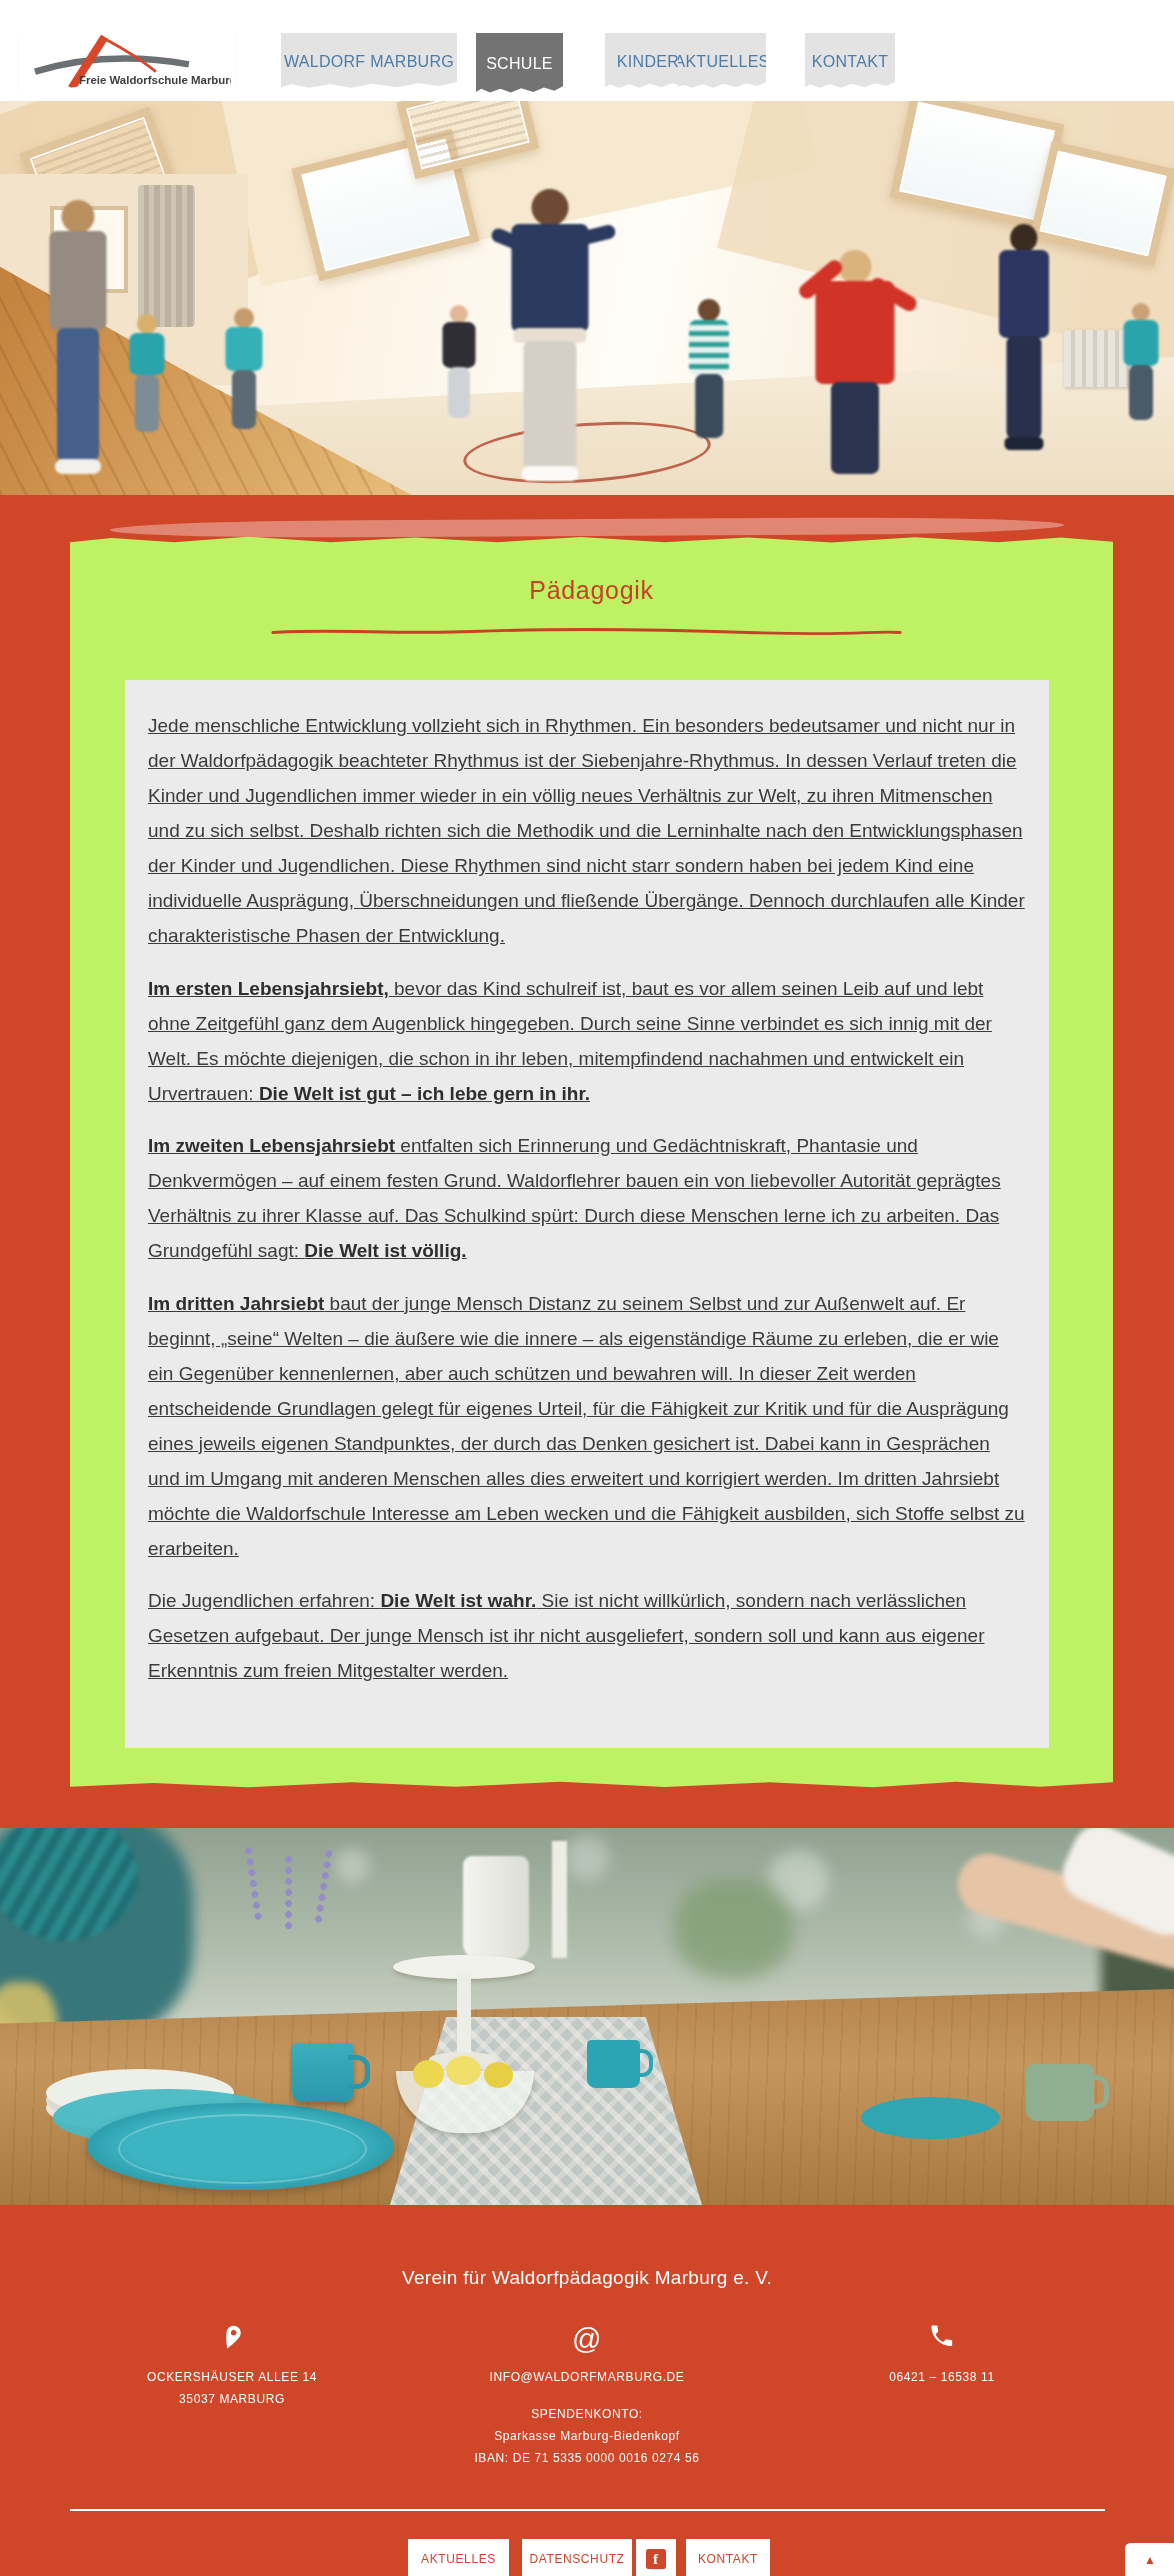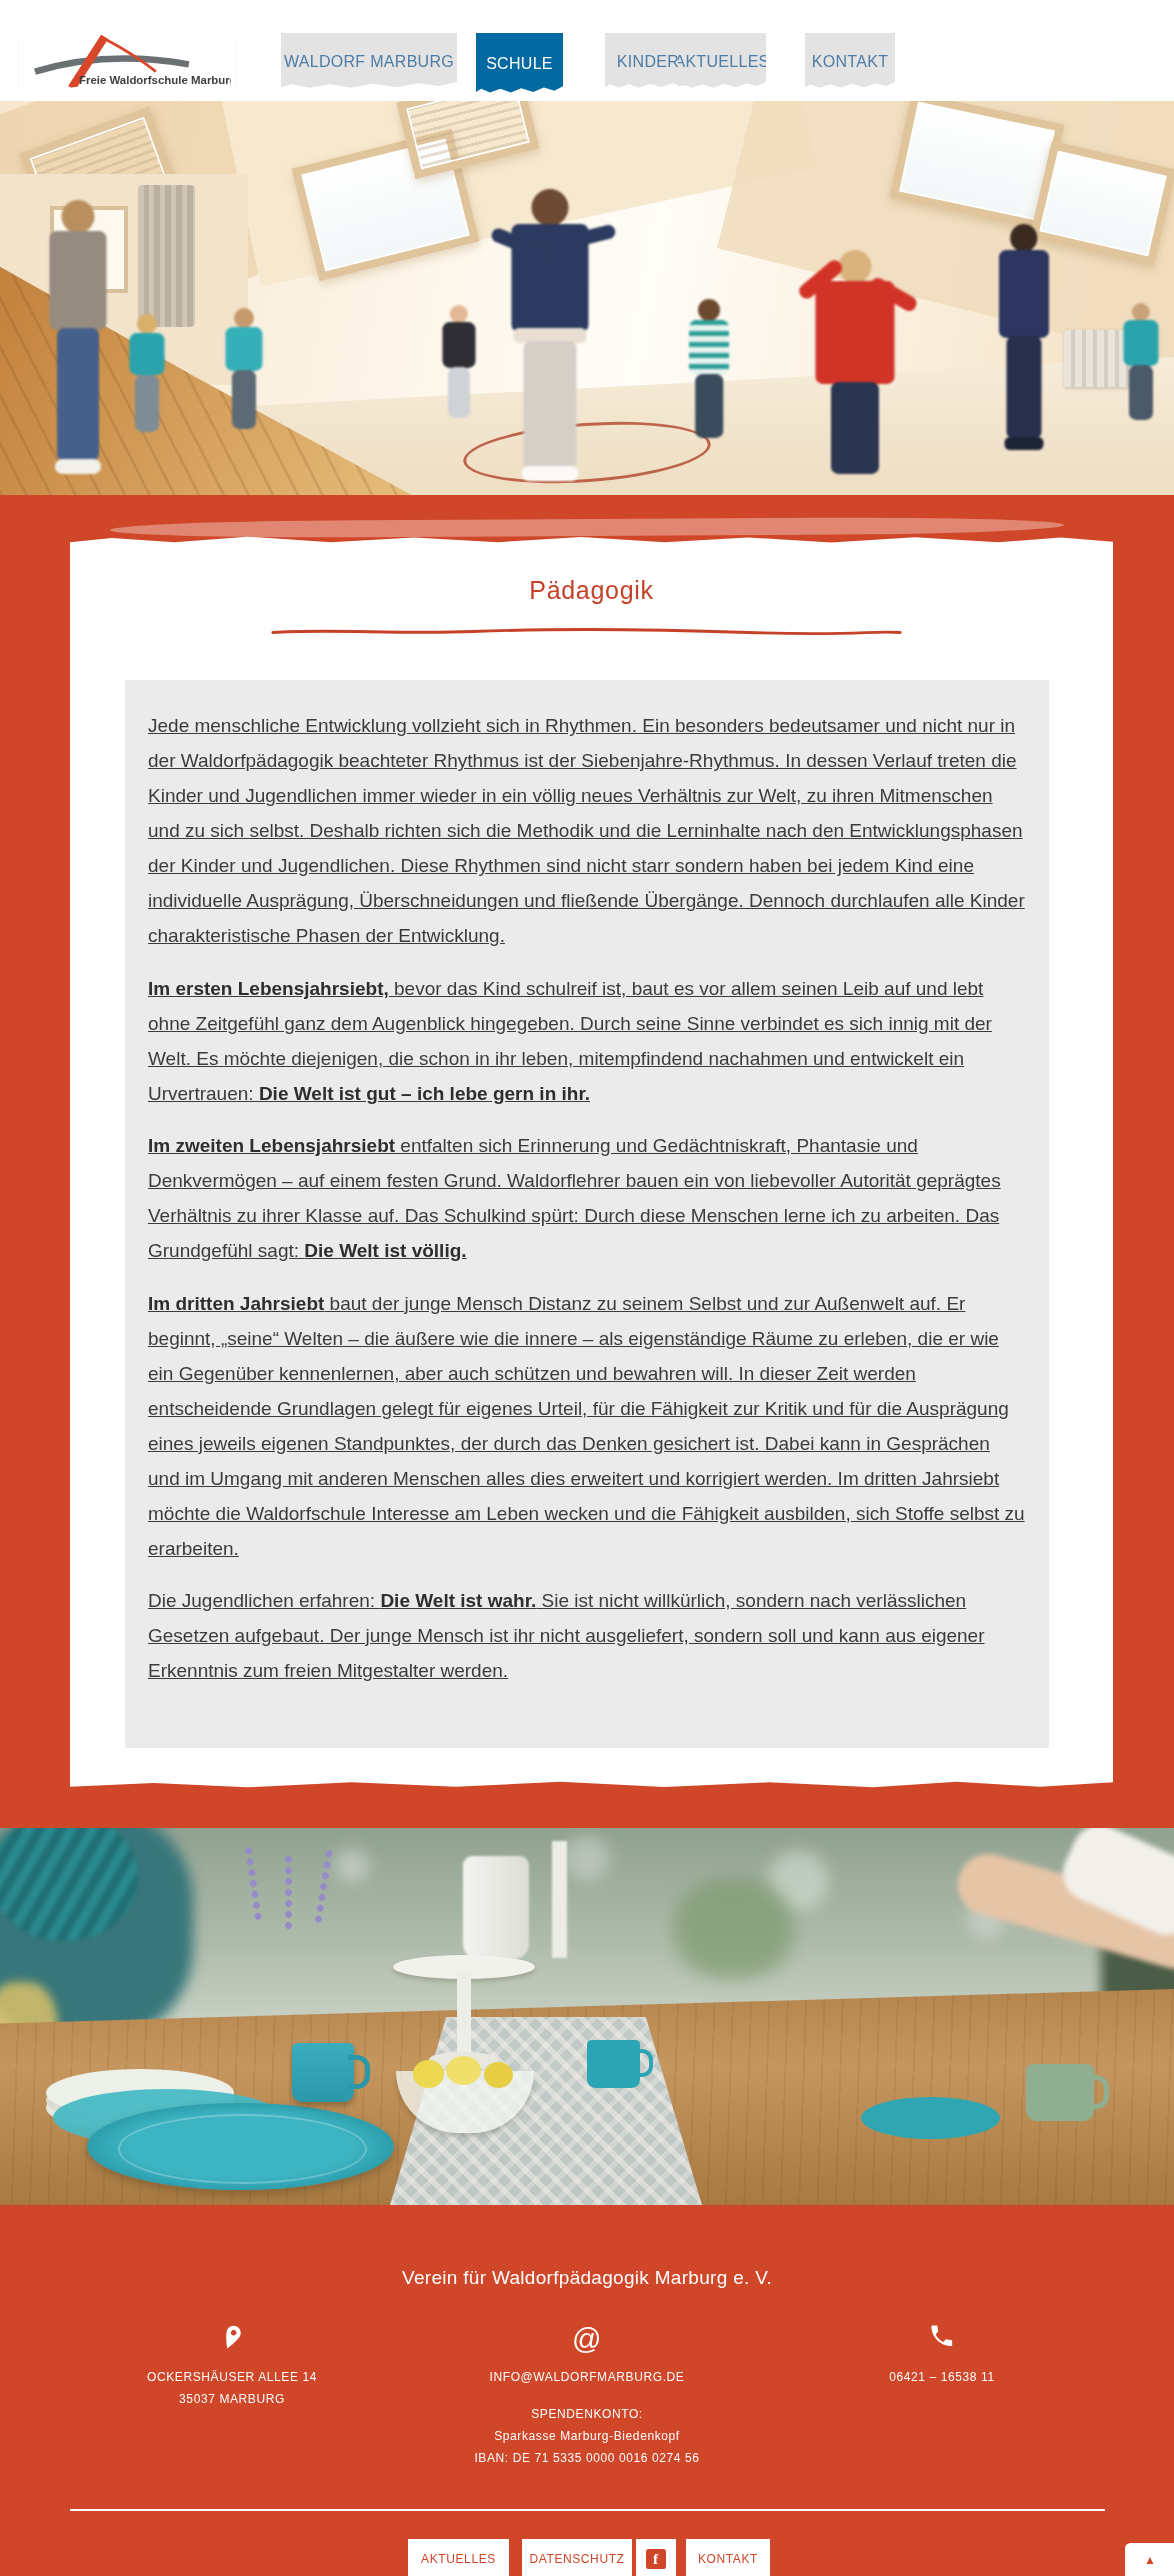--- a/index.html
+++ b/index.html
@@ -16,21 +16,21 @@
   
   .navbar{position:absolute;top:33px;left:0;width:1174px;height:68px;background:#fff;}
   .logo{position:absolute;left:18.3px;top:0;width:218px;height:59px;background:#fff;
         box-shadow:0 2.8px 6.4px rgba(0,0,0,.22);
         clip-path:polygon(0 0,100% 0,100% 88%,91% 95%,79% 89%,66% 96%,52% 90%,40% 97%,27% 91%,15% 97%,5% 91%,0 96%);}
   .logo svg{position:absolute;left:5.5px;top:1.8px;}
   .nav-tab{position:absolute;top:0;height:57px;background:#e3e3e3;color:#4d7ca8;
            display:flex;align-items:center;justify-content:center;font-size:16px;letter-spacing:0.3px;
            cursor:pointer;
            clip-path:polygon(0 0,100% 0,100% 86%,90% 93%,78% 88%,66% 95%,52% 89%,40% 96%,28% 90%,16% 96%,6% 90%,0 95%);}
-  .nav-tab.active{background:#0369a1;color:#fff;height:62px;}
+  .nav-tab.active{background:#737373;color:#fff;height:62px;}
   .tab-wm{left:281px;width:176px;}
   .tab-schule{left:476px;width:87px;}
   .tab-kinder{left:573px;width:86px;margin-left:32px;}
   .tab-aktuelles{left:678px;width:88px;}
   .tab-kontakt{left:805px;width:90px;}
 
   
   .hero{position:absolute;top:101px;left:0;width:1174px;height:394px;overflow:hidden;
         background:linear-gradient(100deg,#f6e6cf 0%,#fdf5e8 35%,#fffdf8 55%,#f9ecd8 80%,#f2ddbe 100%);}
   .hero *{position:absolute;}
@@ -64,21 +64,21 @@
   .fig{filter:blur(1.1px);}
   .fig div{position:absolute;left:50%;transform:translateX(-50%);}
   .head{border-radius:50%;}
   .torso,.legs{border-radius:7.3px;}
   .arm{border-radius:7.3px;}
 
   
   .section-red{position:absolute;top:495px;left:0;width:1174px;height:1333px;background:#cf4628;}
   .card-brush{position:absolute;left:110px;top:24px;width:954px;height:16.5px;background:rgba(255,255,255,.35);
               border-radius:50% / 100%;transform:rotate(-.3deg);}
-  .card{position:absolute;left:70px;top:41px;width:1043px;height:1252px;background:#ffffff;
+  .card{position:absolute;left:70px;top:41px;width:1043px;height:1252px;background:#bef264;
         clip-path:polygon(0 .5%,4% .15%,10% .5%,17% .05%,25% .5%,33% .12%,41% .5%,49% .08%,57% .5%,65% .12%,73% .52%,81% .1%,89% .5%,95% .12%,100% .45%,
                           100% 99.55%,93% 99.9%,85% 99.5%,77% 99.95%,67% 99.55%,57% 99.92%,47% 99.5%,37% 99.9%,27% 99.55%,17% 99.95%,8% 99.6%,0 99.9%);padding-left:8px;}
   .card-title{position:absolute;left:0;top:40px;width:100%;text-align:center;color:#c54127;
               font-size:25px;letter-spacing:0.7px;}
   .title-underline{position:absolute;left:201px;top:90px;width:631px;height:11px;}
   .content-box{position:absolute;left:55px;top:144px;width:924px;height:1068px;background:#ebebeb;
                padding:28.4px 23px 0 23px;color:#3b3b3b;font-size:19px;line-height:35px;}
   .content-box p{margin:0 0 0 0;text-decoration:underline;}
   .content-box p + p{margin-top:17.4px;}
   .content-box strong{font-weight:bold;color:#2e2e2e;}

